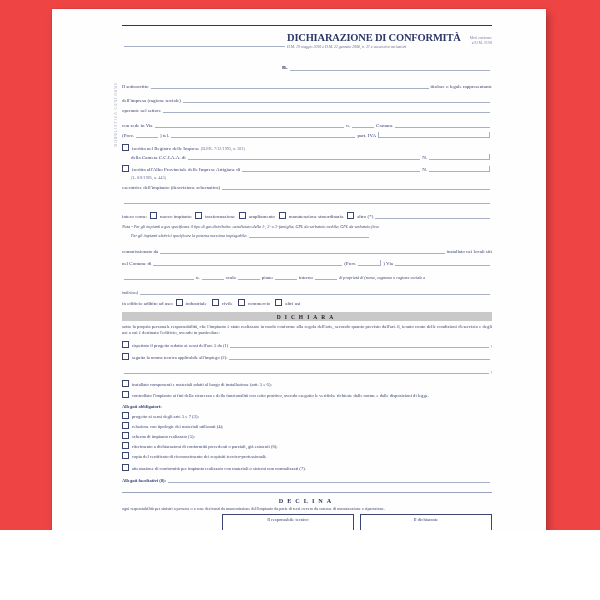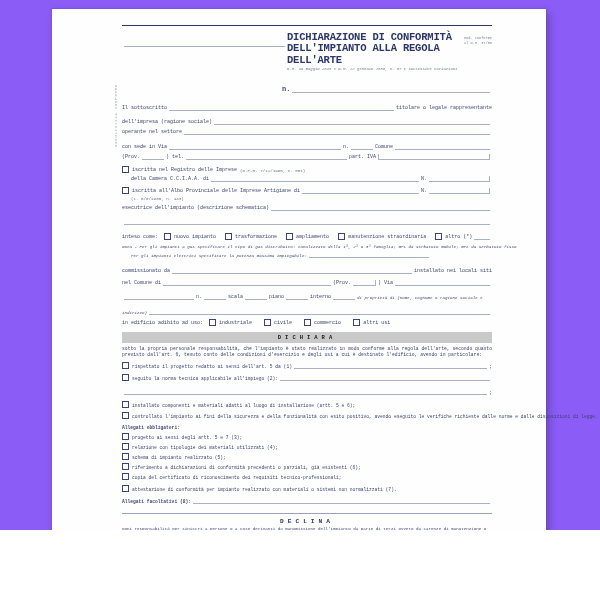--- a/index.html
+++ b/index.html
@@ -1,17 +1,17 @@
 <!DOCTYPE html>
 <html><head>
 <meta charset="utf-8">
 <style>
   html,body{margin:0;padding:0;}
-  .stage{position:relative;width:600px;height:530px;background:#8b5cf6;overflow:hidden;
-         font-family:Liberation Mono, monospace;}
+  .stage{position:relative;width:600px;height:530px;background:#ef4444;overflow:hidden;
+         font-family:Liberation Serif, serif;}
   .paper{position:absolute;left:52px;top:9px;width:494px;height:576px;background:#fefefe;
          box-shadow:0 0 0 1px rgba(0,0,0,0.05),3px 4px 8px rgba(0,0,0,0.25);}
   .content{position:absolute;left:70px;top:16px;right:54px;font-size:5px;color:#3c4570;}
   .r{display:flex;align-items:flex-end;white-space:nowrap;}
   .ln{flex:1 1 auto;border-bottom:1px solid #a8b0c6;height:5px;margin:0 2px;min-width:6px;}
   .tickR{border-right:1px solid #a8b0c6;}
   .tickL{border-left:1px solid #a8b0c6;}
   .w22{flex:0 0 22px;} .w60{flex:0 0 60px;}
   .w70{flex:0 0 70px;} .w95{flex:0 0 95px;} .w110{flex:0 0 110px;} .w120{flex:0 0 120px;}
   .cb{flex:0 0 auto;width:5px;height:5px;border:1px solid #3c4570;margin:0 3px 0 0;background:#fff;}
@@ -62,21 +62,20 @@
     <div class="content">
 
       <div class="top-rule"></div>
 
       <div class="headerflex">
         <div class="stamp-area">
           <span class="ln"></span>
         </div>
         <div class="title-block">
           <div class="t1">DICHIARAZIONE DI CONFORMITÀ</div>
-          <div class="t1">DELL'IMPIANTO ALLA REGOLA DELL'ARTE</div>
           <div class="subtitle">D.M. 19 maggio 2010 e D.M. 22 gennaio 2008, n. 37 e successive variazioni</div>
         </div>
         <div class="corner-note">
           <div>Mod. conforme</div>
           <div>al D.M. 37/08</div>
         </div>
       </div>
 
       <div class="r mt14">
         <span class="sp160"></span>

